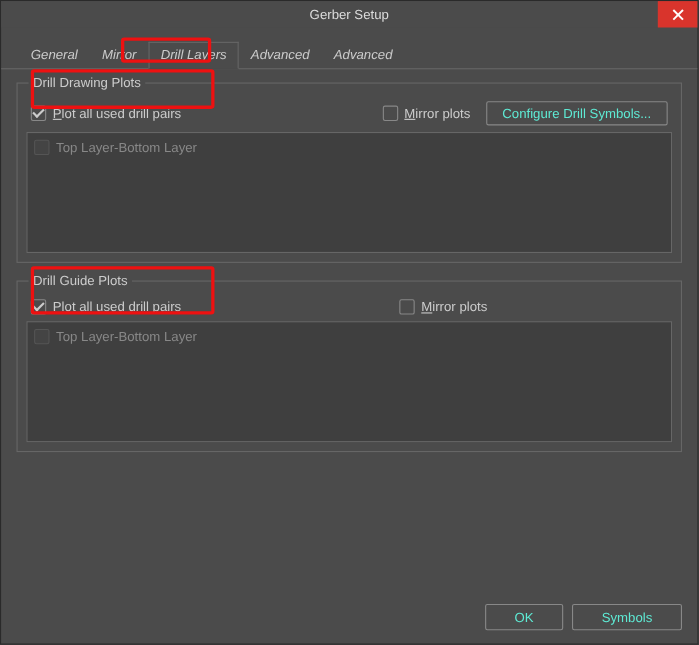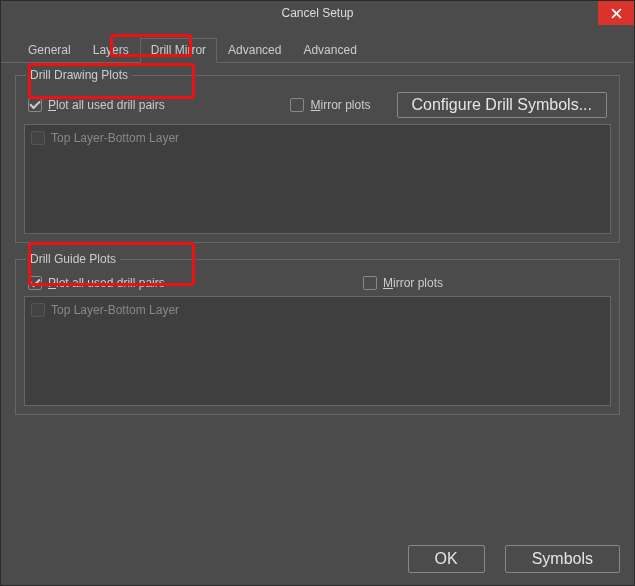--- a/index.html
+++ b/index.html
@@ -55,20 +55,21 @@
     align-items: flex-end;
   }
   .tab {
     padding: 4px 10px 5px 10px;
     color: #ccc;
     position: relative;
     top: 1px;
     border: 1px solid transparent;
     font-size: 12px;
     white-space: nowrap;
+    font-style: italic;
   }
   .tab.active {
     border: 1px solid #666;
     border-bottom: 1px solid #4b4b4b;
     background: #4b4b4b;
   }
   .content {
     padding: 12px 14px;
   }
   .groupbox {
@@ -114,25 +115,24 @@
     transform: rotate(-45deg) translate(1px,-1px);
   }
   .chkbox.disabled {
     border-color: #555;
     background: #444;
   }
   .underline-first::first-letter { text-decoration: underline; }
   .btn {
     border: 1px solid #888;
     background: #4b4b4b;
-    color: #e5e5e5;
+    color: #5eead4;
     padding: 3px 14px;
-    font-size: 16px;
+    font-size: 12px;
     border-radius: 2px;
-    margin-left: 12px;
   }
   .listbox {
     border: 1px solid #666;
     background: #3f3f3f;
     height: 110px;
     padding: 4px 6px;
     color: #888;
     overflow: hidden;
   }
   .listitem {
@@ -162,33 +162,33 @@
     border-radius: 3px;
     pointer-events: none;
   }
 </style>
 </head>
 <body>
 
 <div class="window">
 
   <div class="titlebar">
-    <span class="title">Cancel Setup</span>
+    <span class="title">Gerber Setup</span>
     <div class="close">
       <svg viewBox="0 0 10 10">
         <line x1="1" y1="1" x2="9" y2="9" stroke="#fff" stroke-width="1.6"></line>
         <line x1="9" y1="1" x2="1" y2="9" stroke="#fff" stroke-width="1.6"></line>
       </svg>
     </div>
   </div>
 
   <div class="tabs">
     <div class="tab">General</div>
-    <div class="tab">Layers</div>
-    <div class="tab active">Drill Mirror</div>
+    <div class="tab">Mirror</div>
+    <div class="tab active">Drill Layers</div>
     <div class="tab">Advanced</div>
     <div class="tab">Advanced</div>
   </div>
 
   <div class="content">
 
     <div class="groupbox">
       <span class="legend">Drill Drawing Plots</span>
       <div class="toprow">
         <div class="chk" style="flex:0 0 auto;">

